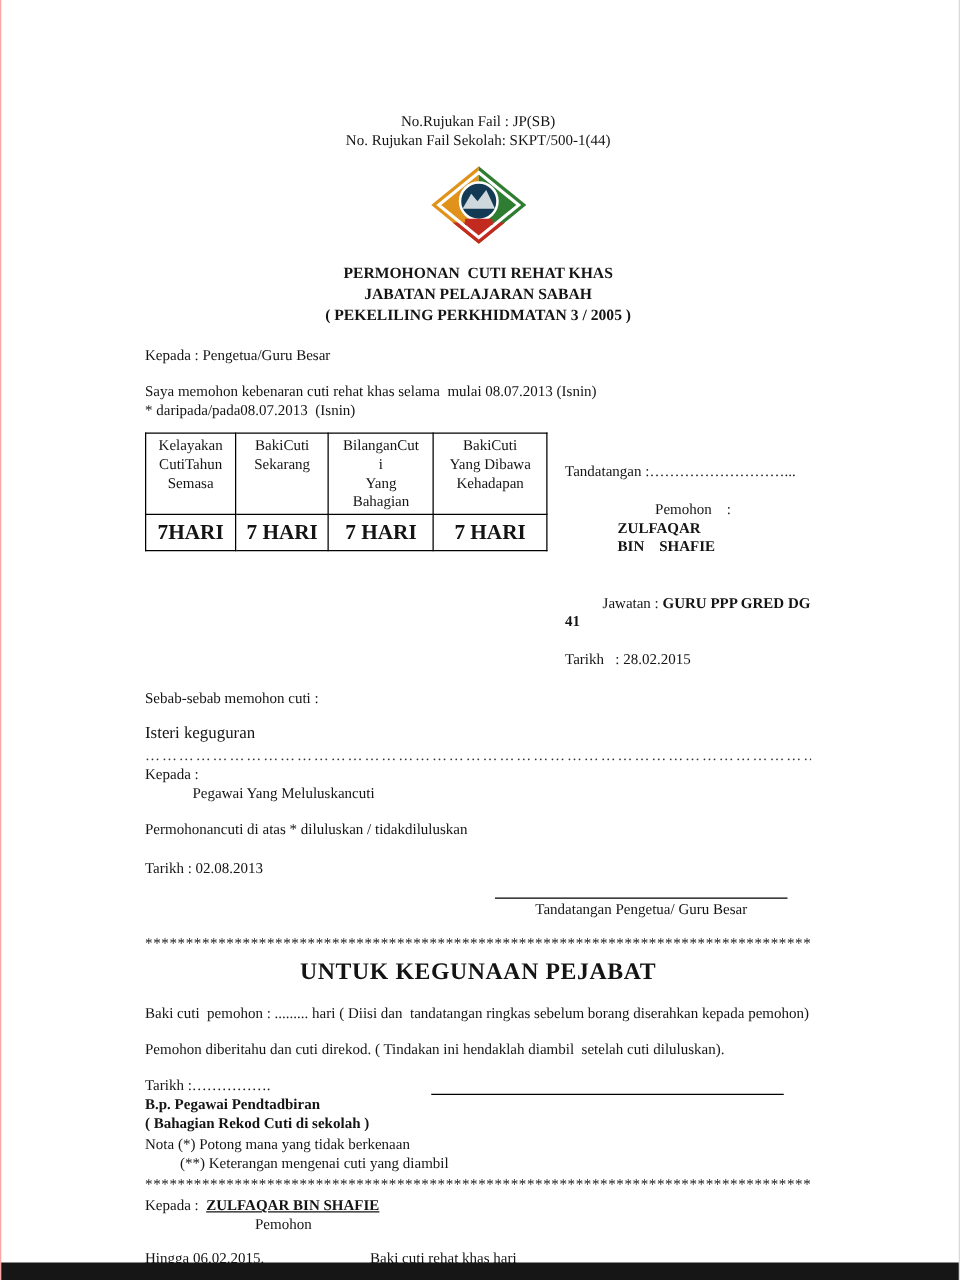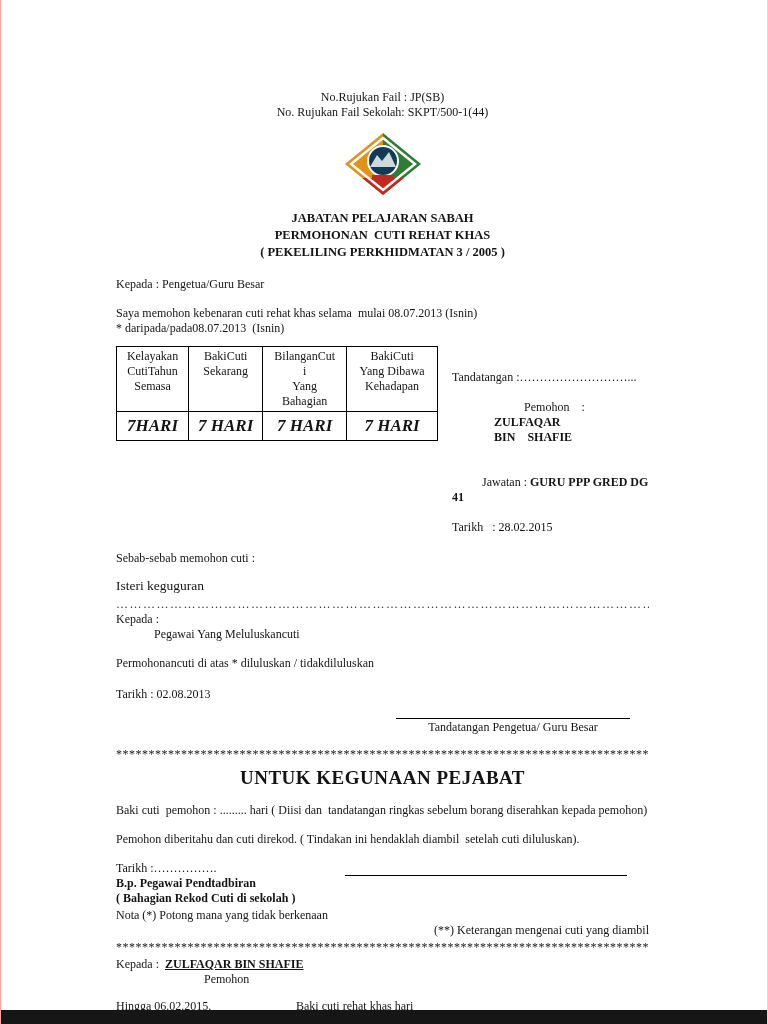--- a/index.html
+++ b/index.html
@@ -34,21 +34,21 @@
   table.leave td {
     border:1px solid #000;
     vertical-align:top;
     padding:2px 4px;
     font-size:12px;
     white-space:pre-line;
     text-align:center;
   }
   table.leave td.val {
     font-size:17px; font-weight:bold; white-space:nowrap;
-    padding:3px 4px 4px 4px; vertical-align:middle;font-style:italic;
+    padding:3px 4px 4px 4px; vertical-align:middle;
   }
   .c1 { width:64px; } .c2 { width:66px; } .c3 { width:76px; } .c4 { width:84px; }
   .sig-block { margin-left:14px; padding-top:24px; width:200px; font-size:12px; }
   .sig-block .row { white-space:pre-wrap; }
   .sig-block .indent { padding-left:42px; }
   .reason-label { margin-top:16px; }
   .reason-value { margin-top:12px; font-size:13.5px; }
   .dotted { margin-top:2px; white-space:nowrap; overflow:hidden; letter-spacing:1.5px; color:#333; }
   .kepada2-value { padding-left:38px; }
   .approval-line { margin-top:14px; }
@@ -56,21 +56,21 @@
   .sigline-wrap { margin-top:16px; margin-left:280px; width:234px; }
   .sigline { border-top:1px solid #000; height:0; }
   .sigline-caption { text-align:center; margin-top:1px; }
   .stars { margin-top:12px; white-space:nowrap; overflow:hidden; letter-spacing:0.5px; }
   .office-title { margin-top:4px; font-weight:bold; font-size:19px; text-align:center; letter-spacing:0.5px; }
   .office-line { margin-top:14px; }
   .tarikh-row { margin-top:14px; display:flex; align-items:flex-end; }
   .hline { border-bottom:1px solid #000; width:282px; margin-left:auto; margin-right:22px; height:0.9em; }
   .right-line { text-align:left; padding-right:22px;font-weight:bold; }
   .nota1 { margin-top:2px; }
-  .nota2 { padding-left:28px;text-align:right; }
+  .nota2 { padding-left:28px; }
   .kepada3 { margin-top:2px; }
   .name-underline { font-weight:bold; text-decoration:underline; }
   .pemohon-caption { padding-left:88px; }
   .approved-line { margin-top:14px; }
   .hingga-row { margin-top:12px; }
   .hingga-row .a { display:inline-block; width:180px; }
   .bottom-bar { position:absolute; left:0; right:0; bottom:0; height:14px; background:#161616; }
 </style>
 </head>
 <body>
@@ -89,22 +89,22 @@
           <polygon points="39,63 18,46 60,46" fill="#c22a20"></polygon>
           <polygon points="39,6 71,32 39,58 7,32" fill="none" stroke="#ffffff" stroke-width="2.5"></polygon>
           <circle cx="39" cy="29" r="15" fill="#123a55" stroke="#ffffff" stroke-width="2"></circle>
           <path d="M26,35 L33,23 L38,29 L45,20 L52,35 Z" fill="#cfd8dc"></path>
           <rect x="28" y="43" width="22" height="5" fill="#c22a20"></rect>
         </svg>
       </span>
     </div>
 
     <div class="titles">
+      <div class="t">PERMOHONAN  CUTI REHAT KHAS</div>
       <div class="t">JABATAN PELAJARAN SABAH</div>
-      <div class="t">PERMOHONAN  CUTI REHAT KHAS</div>
       <div class="t">( PEKELILING PERKHIDMATAN 3 / 2005 )</div>
     </div>
 
     <div class="kepada-line t">Kepada : Pengetua/Guru Besar</div>
 
     <div class="request">
       <div class="t">Saya memohon kebenaran cuti rehat khas selama  mulai 08.07.2013 (Isnin)</div>
       <div class="t">* daripada/pada08.07.2013  (Isnin)</div>
     </div>
 

